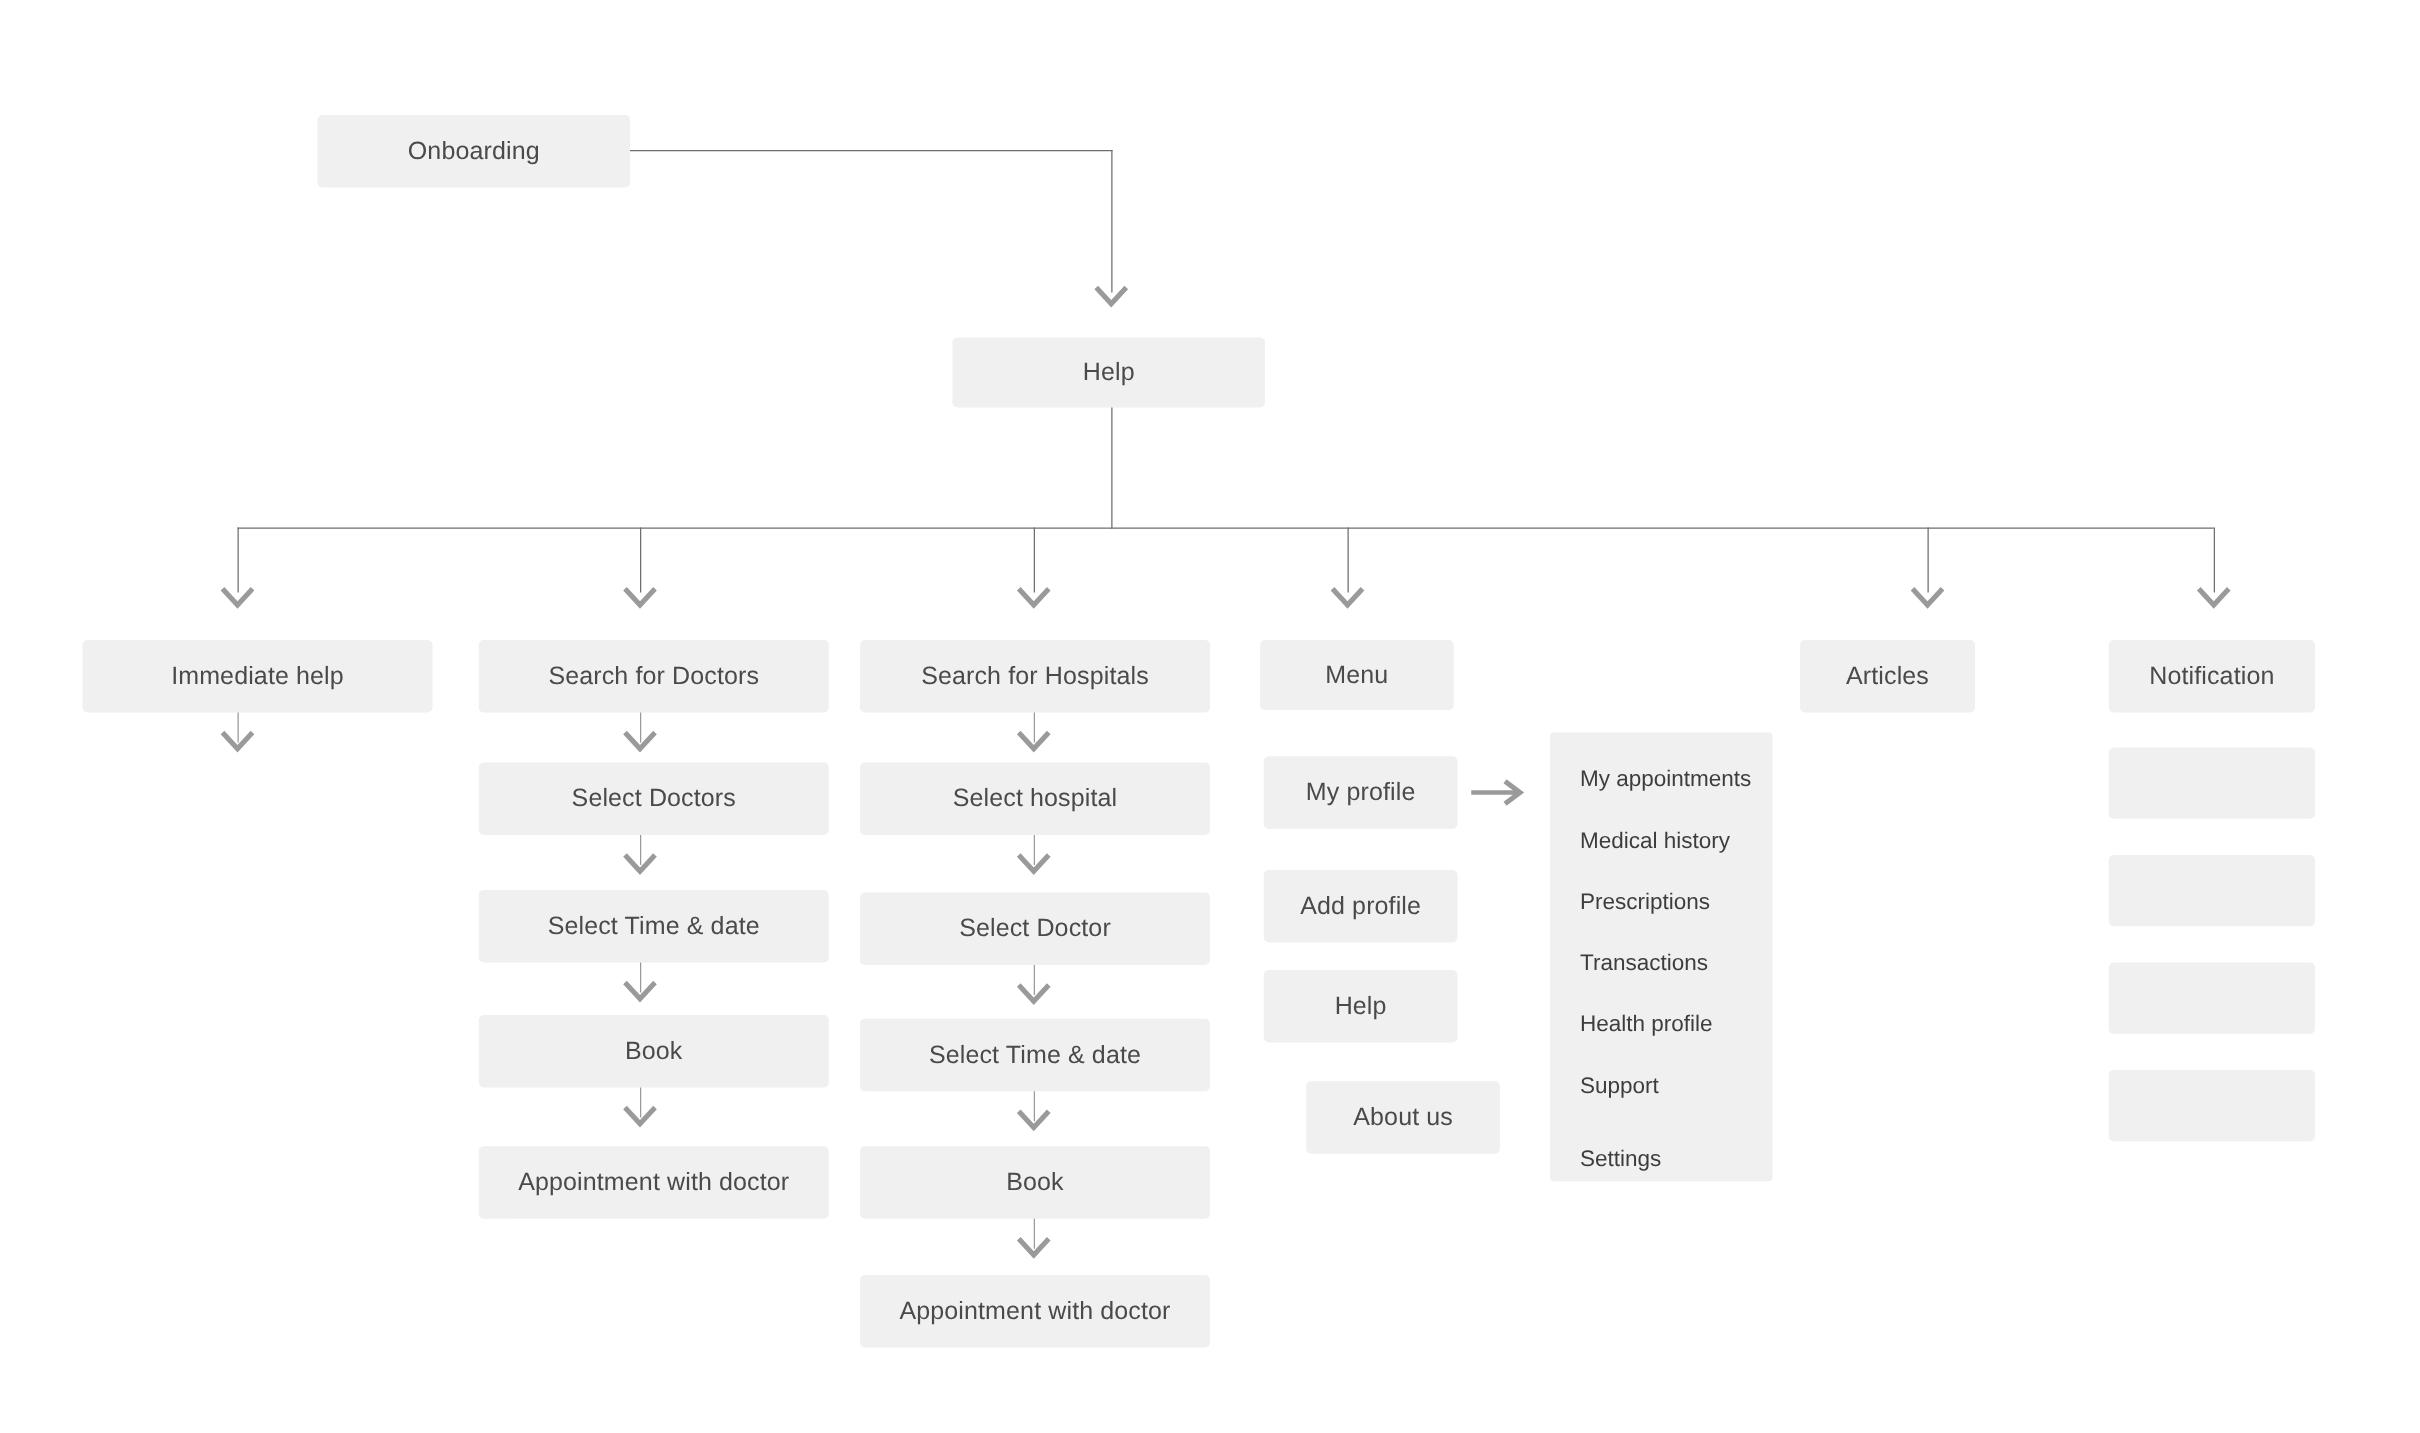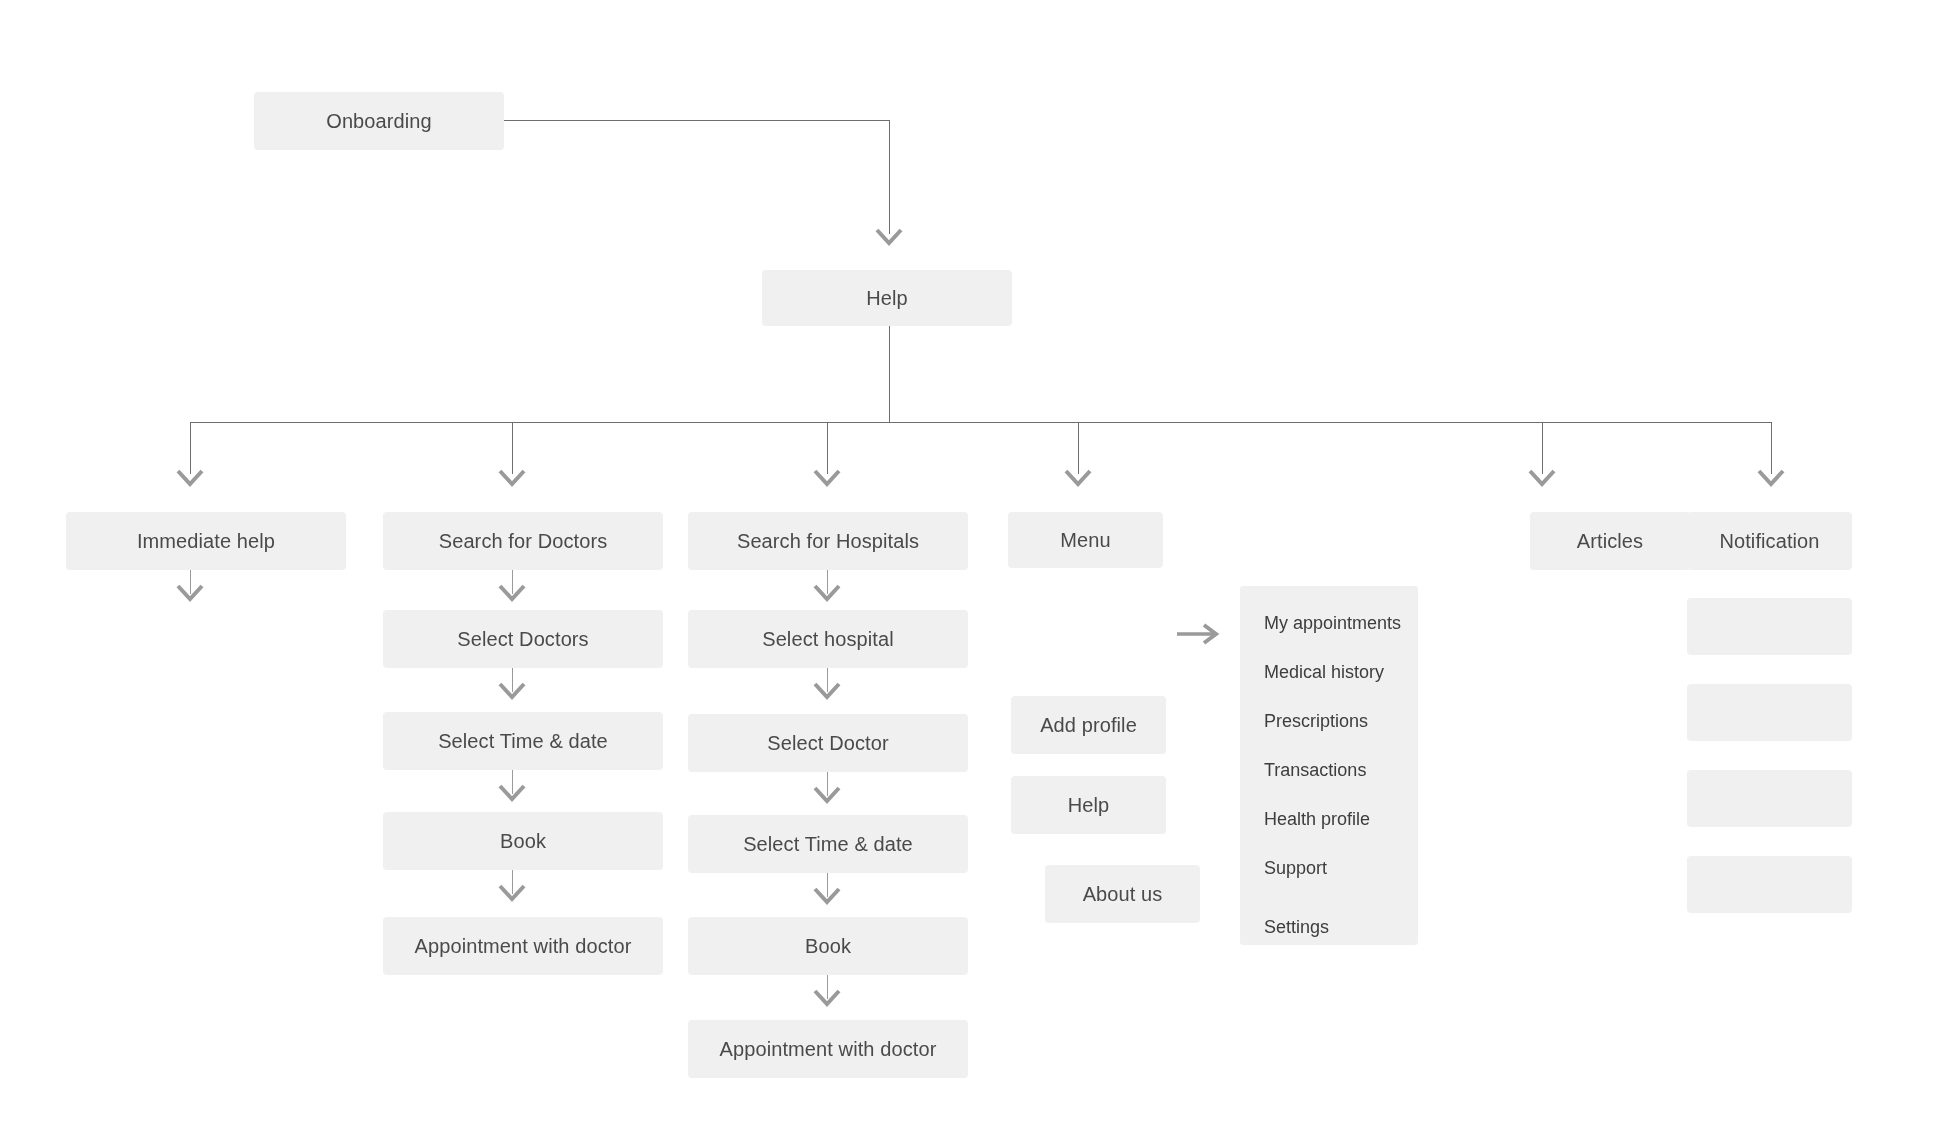--- a/index.html
+++ b/index.html
@@ -221,20 +221,21 @@
   <div class="arrow-down" style="left:813px; top:957px;">
     <svg width="28" height="18" viewBox="0 0 28 18">
         <path d="M2 2 L14 15 L26 2" fill="none" stroke="#9a9a9a" stroke-width="4"></path>
       </svg>
   </div>
 
   <div class="node" style="left:688px; top:988px; width:280px; height:58px;">Appointment with doctor</div>
 
   <div class="node" style="left:1008px; top:480px; width:155px; height:56px;">Menu</div>
 
+  <div class="node" style="left:1011px; top:573px; width:155px; height:58px;">My profile</div>
 
   <div class="arrow-right" style="left:1176px; top:591px;">
     <svg width="44" height="22" viewBox="0 0 44 22">
         <path d="M1 11 L38 11" fill="none" stroke="#9a9a9a" stroke-width="3.5"></path>
         <path d="M28 2 L40 11 L28 20" fill="none" stroke="#9a9a9a" stroke-width="4" stroke-linecap="butt" stroke-linejoin="miter"></path>
       </svg>
   </div>
 
   <div class="node" style="left:1011px; top:664px; width:155px; height:58px;">Add profile</div>
   <div class="node" style="left:1011px; top:744px; width:155px; height:58px;">Help</div>
@@ -243,21 +244,21 @@
   <div class="panel" style="left:1240px; top:554px; width:178px; height:359px;">
     <div class="panel-item" style="top:27px;">My appointments</div>
     <div class="panel-item" style="top:76px;">Medical history</div>
     <div class="panel-item" style="top:125px;">Prescriptions</div>
     <div class="panel-item" style="top:174px;">Transactions</div>
     <div class="panel-item" style="top:223px;">Health profile</div>
     <div class="panel-item" style="top:272px;">Support</div>
     <div class="panel-item" style="top:331px;">Settings</div>
   </div>
 
-  <div class="node" style="left:1530px; top:480px; width:160px; height:58px;">Articles</div>
+  <div class="node" style="left:1440px; top:480px; width:140px; height:58px;">Articles</div>
 
   <div class="node" style="left:1687px; top:480px; width:165px; height:58px;">Notification</div>
 
   <div class="node placeholder" style="left:1687px; top:566px; width:165px; height:57px;"></div>
   <div class="node placeholder" style="left:1687px; top:652px; width:165px; height:57px;"></div>
   <div class="node placeholder" style="left:1687px; top:738px; width:165px; height:57px;"></div>
   <div class="node placeholder" style="left:1687px; top:824px; width:165px; height:57px;"></div>
 
 </div>
 

